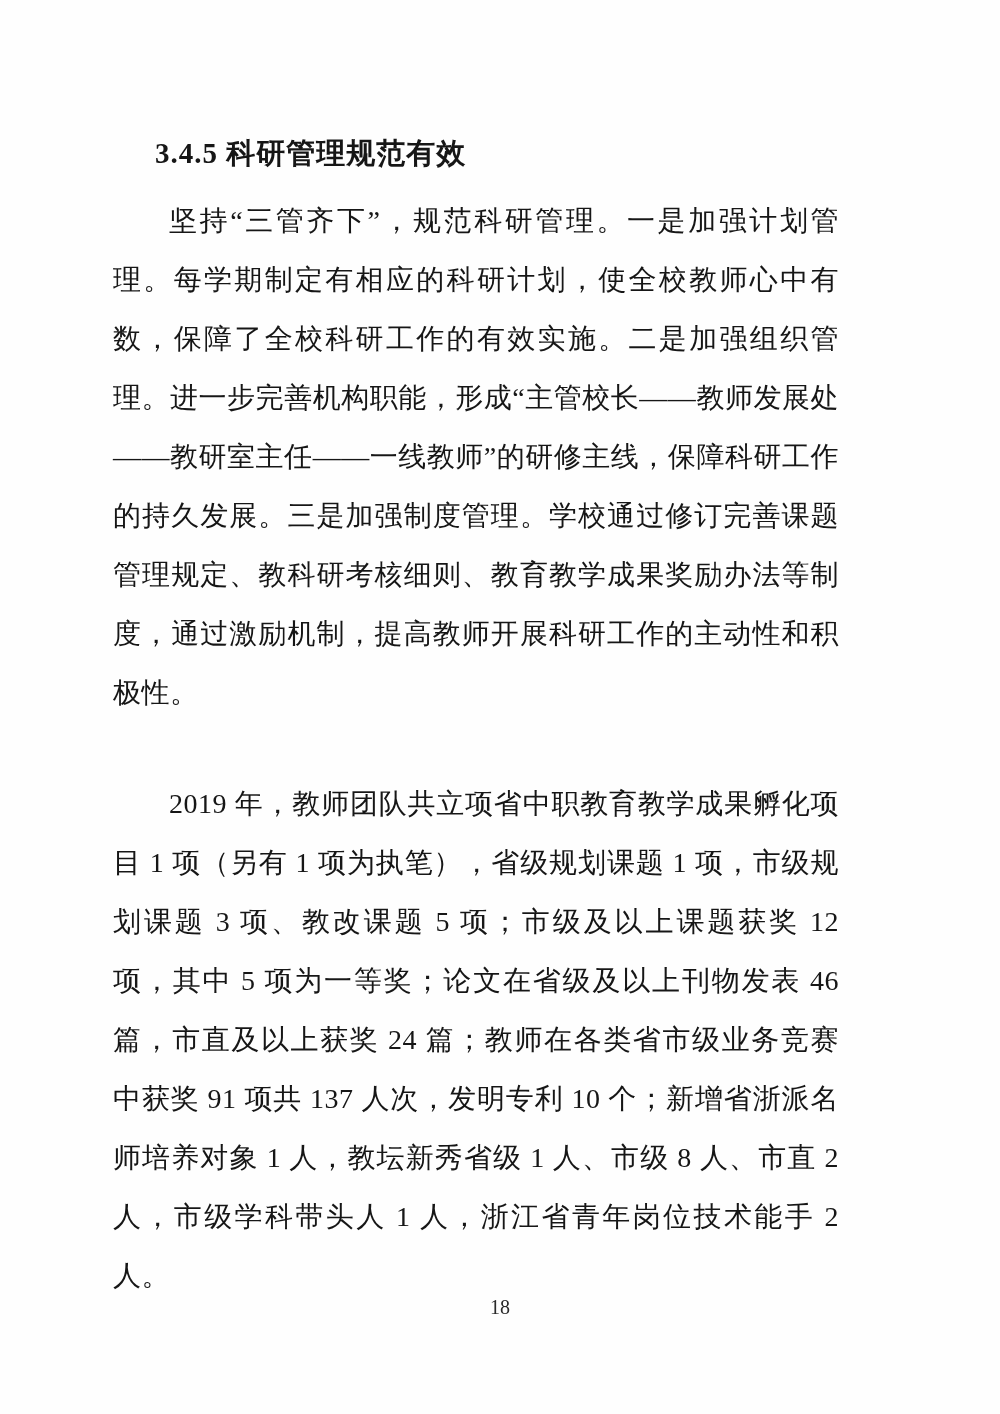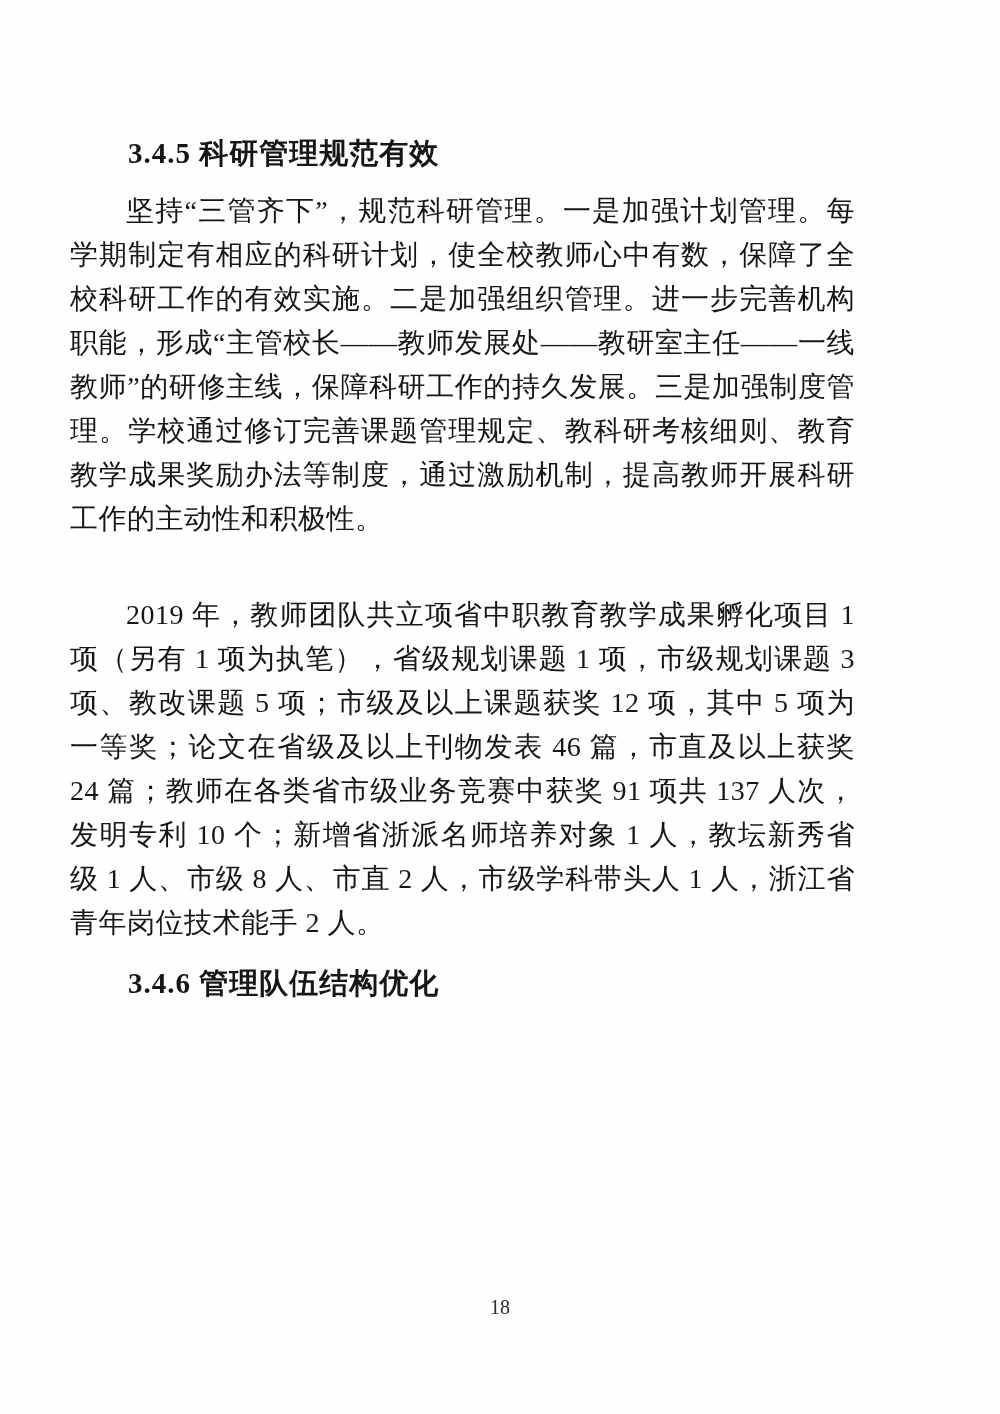--- a/index.html
+++ b/index.html
@@ -9,36 +9,36 @@
   }
   .doc-page {
     position: relative;
     width: 1000px;
     height: 1414px;
     margin: 0 auto;
     background: #fefefe;
     color: #161616;
     font-family: "Liberation Serif", "DejaVu Serif", serif;
     box-sizing: border-box;
-    padding: 115px 145px 0 70px;
+    padding: 115px 145px 0 97px;
     overflow: hidden;
   }
   .section-heading {
     font-size: 29px;
     font-weight: 600;
     line-height: 44px;
     margin: 16px 0 14px 0;
     text-indent: 2em;
     letter-spacing: 1px;
     white-space: nowrap;
   }
   .paragraph {
     font-size: 28px;
-    line-height: 44px;
-    margin: 0;
+    line-height: 59px;
+    margin: 16px;
     text-indent: 2em;
     text-align: justify;
     text-justify: inter-ideograph;
     letter-spacing: 0.5px;
   }
   .paragraph + .paragraph {
     margin-top: 52px;
   }
   .page-footer {
     position: absolute;
@@ -55,18 +55,17 @@
 <body>
 
 <div class="doc-page">
 
   <h2 class="section-heading">3.4.5 科研管理规范有效</h2>
 
   <p class="paragraph">坚持“三管齐下”，规范科研管理。一是加强计划管理。每学期制定有相应的科研计划，使全校教师心中有数，保障了全校科研工作的有效实施。二是加强组织管理。进一步完善机构职能，形成“主管校长——教师发展处——教研室主任——一线教师”的研修主线，保障科研工作的持久发展。三是加强制度管理。学校通过修订完善课题管理规定、教科研考核细则、教育教学成果奖励办法等制度，通过激励机制，提高教师开展科研工作的主动性和积极性。</p>
 
   <p class="paragraph">2019 年，教师团队共立项省中职教育教学成果孵化项目 1 项（另有 1 项为执笔），省级规划课题 1 项，市级规划课题 3 项、教改课题 5 项；市级及以上课题获奖 12 项，其中 5 项为一等奖；论文在省级及以上刊物发表 46 篇，市直及以上获奖 24 篇；教师在各类省市级业务竞赛中获奖 91 项共 137 人次，发明专利 10 个；新增省浙派名师培养对象 1 人，教坛新秀省级 1 人、市级 8 人、市直 2 人，市级学科带头人 1 人，浙江省青年岗位技术能手 2 人。</p>
 
-  <h2 class="section-heading">3.4.6 管理队伍结构优化</h2>
 
 
   <div class="page-footer">18</div>
 
 </div>
 
 </body></html>

